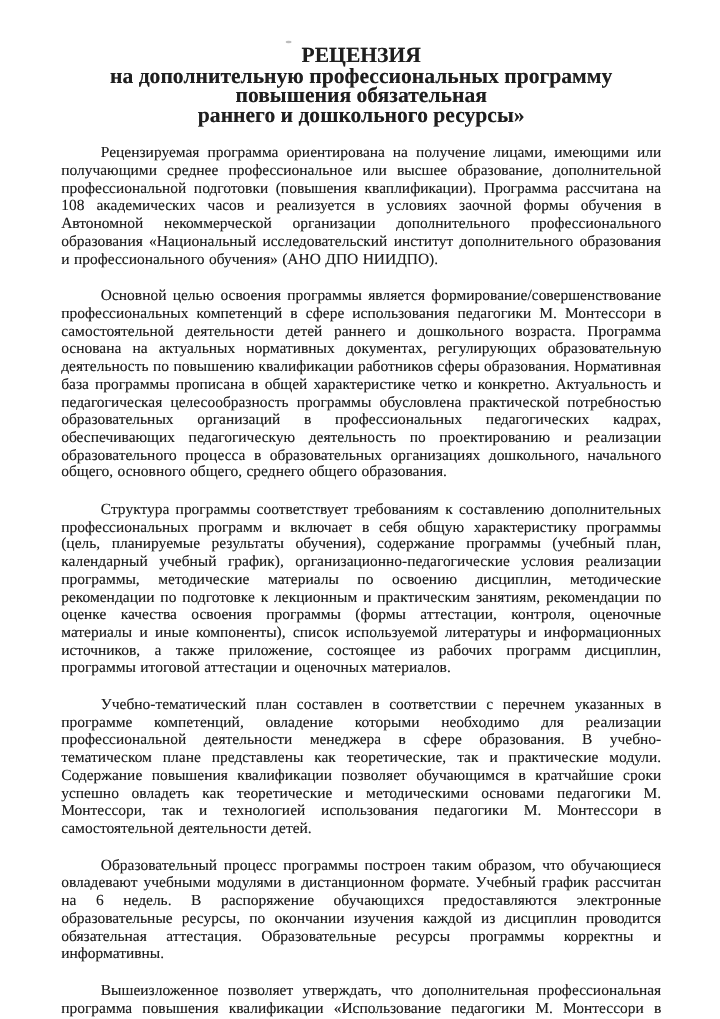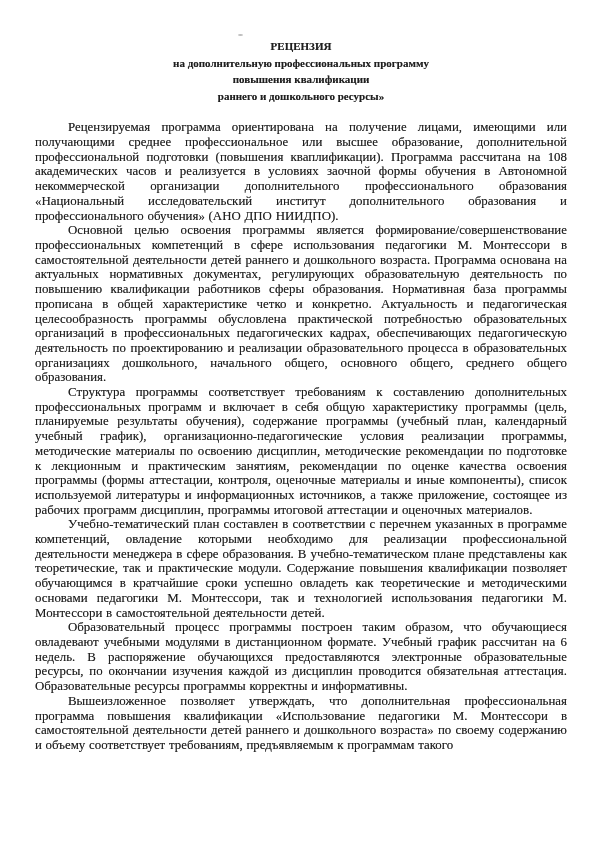--- a/index.html
+++ b/index.html
@@ -21,35 +21,35 @@
     background: #ffffff;
     font-family: "Liberation Serif", "DejaVu Serif", serif;
     color: #1f1f1f;
     position: relative;
     
     text-shadow: 0 0 0.45px rgba(40,40,40,0.55);
   }
   .doc-title {
     text-align: center;
     font-weight: bold;
-    font-size: 11px;
+    font-size: 18px;
     line-height: 16.6px;
     margin: 0;
   }
   .doc-title .t-line {
     white-space: normal;
   }
   .doc-body {
     margin-top: 16px;
     font-size: 12.9px;
     line-height: 14.7px;
     text-align: justify;
   }
   .doc-body p {
-    margin: 0;
+    margin: 16px;
     padding: 0;
     text-indent: 33px;
     word-spacing: 0.5px;
   }
   .scan-speck {
     position: absolute;
     left: 238px;
     top: 34px;
     width: 5px;
     height: 2px;
@@ -61,21 +61,21 @@
 </head>
 <body>
 
 <div class="page">
 
   <div class="scan-speck"></div>
 
   <div class="doc-title">
     <div class="t-line">РЕЦЕНЗИЯ</div>
     <div class="t-line">на дополнительную профессиональных программу</div>
-    <div class="t-line">повышения квалификации</div>
+    <div class="t-line">повышения обязательная</div>
     <div class="t-line">раннего и дошкольного ресурсы»</div>
   </div>
 
   <div class="doc-body">
     <p>Рецензируемая программа ориентирована на получение лицами, имеющими или получающими среднее профессиональное или высшее образование, дополнительной профессиональной подготовки (повышения кваплификации). Программа рассчитана на 108 академических часов и реализуется в условиях заочной формы обучения в Автономной некоммерческой организации дополнительного профессионального образования «Национальный исследовательский институт дополнительного образования и профессионального обучения» (АНО ДПО НИИДПО).</p>
     <p>Основной целью освоения программы является формирование/совершенствование профессиональных компетенций в сфере использования педагогики М. Монтессори в самостоятельной деятельности детей раннего и дошкольного возраста. Программа основана на актуальных нормативных документах, регулирующих образовательную деятельность по повышению квалификации работников сферы образования. Нормативная база программы прописана в общей характеристике четко и конкретно. Актуальность и педагогическая целесообразность программы обусловлена практической потребностью образовательных организаций в профессиональных педагогических кадрах, обеспечивающих педагогическую деятельность по проектированию и реализации образовательного процесса в образовательных организациях дошкольного, начального общего, основного общего, среднего общего образования.</p>
     <p>Структура программы соответствует требованиям к составлению дополнительных профессиональных программ и включает в себя общую характеристику программы (цель, планируемые результаты обучения), содержание программы (учебный план, календарный учебный график), организационно-педагогические условия реализации программы, методические материалы по освоению дисциплин, методические рекомендации по подготовке к лекционным и практическим занятиям, рекомендации по оценке качества освоения программы (формы аттестации, контроля, оценочные материалы и иные компоненты), список используемой литературы и информационных источников, а также приложение, состоящее из рабочих программ дисциплин, программы итоговой аттестации и оценочных материалов.</p>
     <p>Учебно-тематический план составлен в соответствии с перечнем указанных в программе компетенций, овладение которыми необходимо для реализации профессиональной деятельности менеджера в сфере образования. В учебно-тематическом плане представлены как теоретические, так и практические модули. Содержание повышения квалификации позволяет обучающимся в кратчайшие сроки успешно овладеть как теоретические и методическими основами педагогики М. Монтессори, так и технологией использования педагогики М. Монтессори в самостоятельной деятельности детей.</p>
     <p>Образовательный процесс программы построен таким образом, что обучающиеся овладевают учебными модулями в дистанционном формате. Учебный график рассчитан на 6 недель. В распоряжение обучающихся предоставляются электронные образовательные ресурсы, по окончании изучения каждой из дисциплин проводится обязательная аттестация. Образовательные ресурсы программы корректны и информативны.</p>
     <p>Вышеизложенное позволяет утверждать, что дополнительная профессиональная программа повышения квалификации «Использование педагогики М. Монтессори в самостоятельной деятельности детей раннего и дошкольного возраста» по своему содержанию и объему соответствует требованиям, предъявляемым к программам такого</p>

